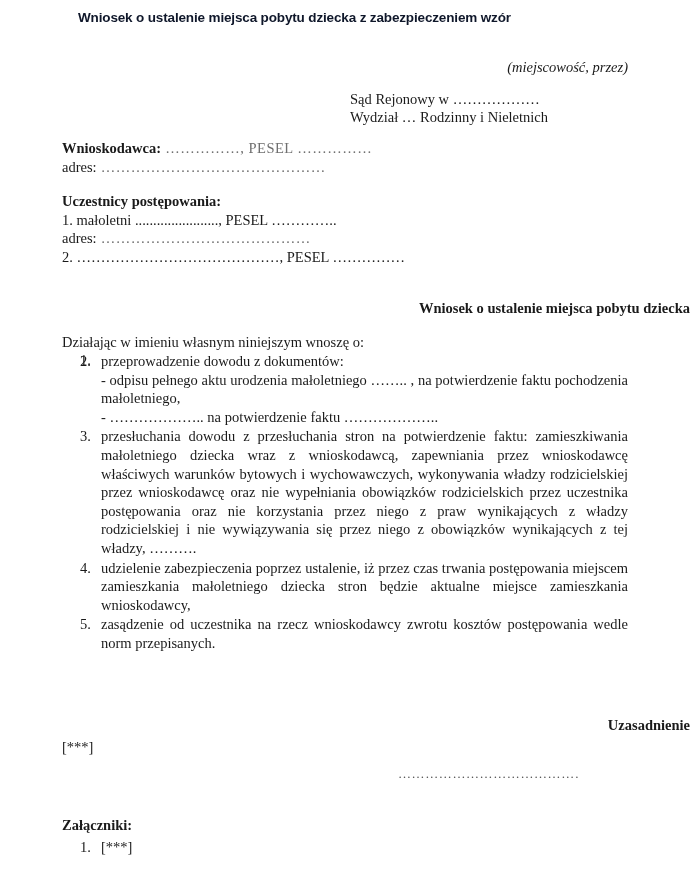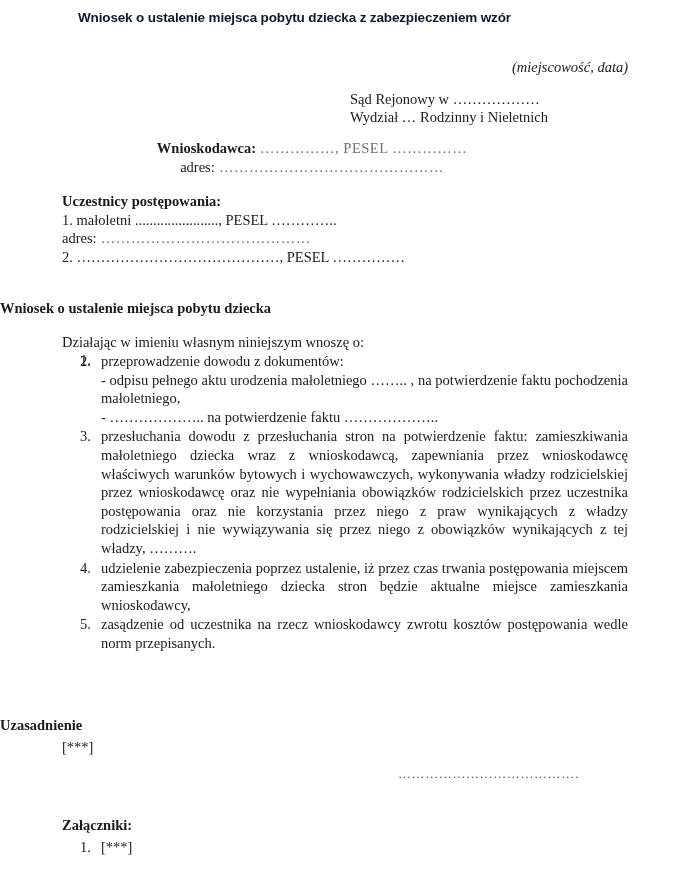--- a/index.html
+++ b/index.html
@@ -62,32 +62,32 @@
   .parties {
     position: absolute;
     left: 62px;
     top: 139px;
     width: 500px;
     font-size: 14.5px;
     line-height: 18.5px;
   }
   .parties .lbl-bold { font-weight: bold; }
   .parties .grp { margin-bottom: 0px; }
-  .applicant-block { margin-bottom: 16px; text-align: center; }
+  .applicant-block { margin-bottom: 16px; }
   .participants-head {
     font-weight: bold;
     display: block;
   }
 
   
   .section-heading {
     position: absolute;
     left: 0;
     width: 690px;
-    text-align: left;
+    text-align: right;
     font-weight: bold;
     font-size: 14.5px;
     line-height: 18px;
   }
   #heading-request { top: 299px; }
   #heading-justification { top: 716px; }
 
   
   .intro {
     position: absolute;
@@ -206,21 +206,21 @@
   
   .dots { color: #6f6f6f; letter-spacing: 0.5px; }
 </style>
 </head>
 <body>
 
 <div class="page">
 
   <div class="doc-title">Wniosek o ustalenie miejsca pobytu dziecka z zabezpieczeniem wzór</div>
 
-  <div class="place-date">(miejscowość, data)</div>
+  <div class="place-date">(miejscowość, przez)</div>
 
   <div class="court-block">
     <div class="court-line">Sąd Rejonowy w ………………</div>
     <div class="court-line">Wydział … Rodzinny i Nieletnich</div>
   </div>
 
   <div class="parties">
     <div class="applicant-block">
       <div><span class="lbl-bold">Wnioskodawca:</span><span class="dots"> ……………, PESEL ……………</span></div>
       <div><span>adres:</span><span class="dots"> ………………………………………</span></div>

